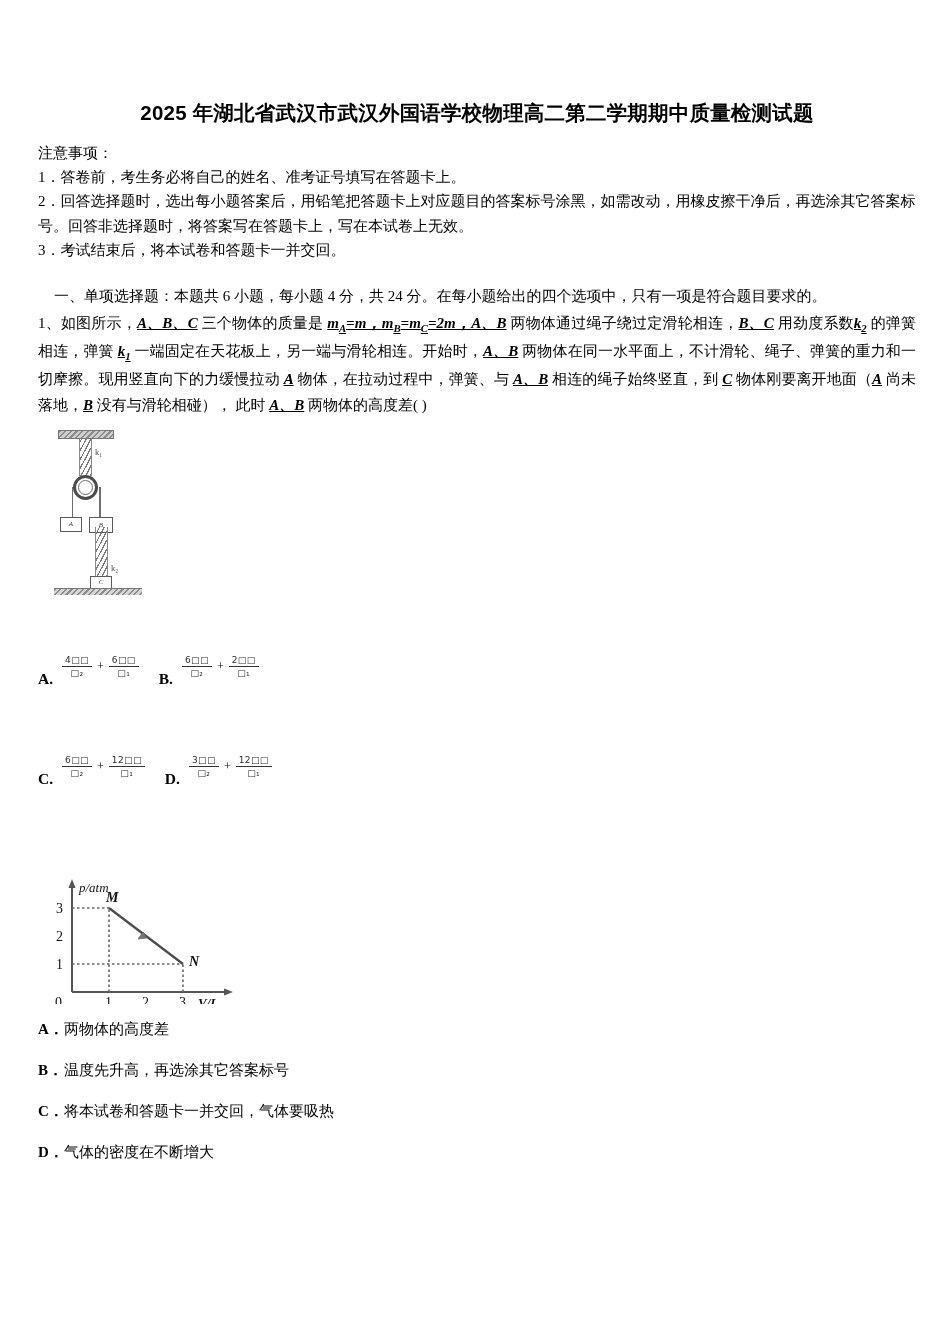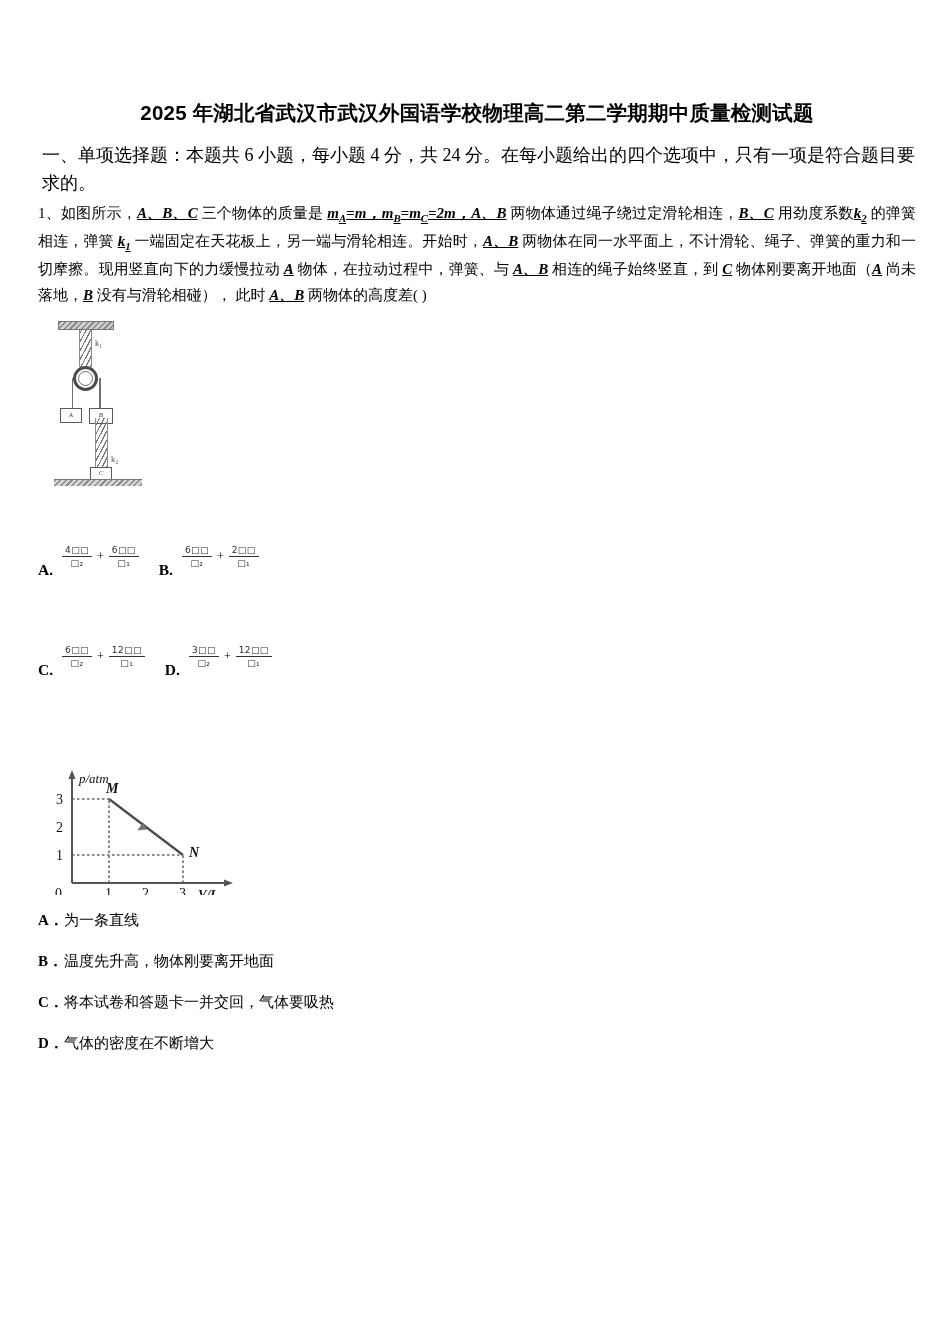--- a/index.html
+++ b/index.html
@@ -50,23 +50,23 @@
   .notice-head {
     margin: 0;
   }
   .notice-item {
     margin: 0;
     text-indent: 0;
   }
 
   
   .section-head {
-    font-size: 18px;
+    font-size: 15px;
     line-height: 1.6;
-    margin: 0 0 2px 4px;
+    margin: 0 0 2px 16px;
   }
 
   
   .q-body {
     font-size: 15px;
     line-height: 2.0;
     margin: 0;
     text-align: justify;
   }
   .q-body.tight {
@@ -248,20 +248,26 @@
   .spacer-md { height: 20px; }
 </style>
 </head>
 <body>
 
 <div class="page">
  <div class="content">
 
   <h1 class="doc-title">2025 年湖北省武汉市武汉外国语学校物理高二第二学期期中质量检测试题</h1>
 
+  <div class="notice">
+    <p class="notice-head">注意事项：</p>
+    <p class="notice-item">1．答卷前，考生务必将自己的姓名、准考证号填写在答题卡上。</p>
+    <p class="notice-item">2．回答选择题时，选出每小题答案后，用铅笔把答题卡上对应题目的答案标号涂黑，如需改动，用橡皮擦干净后，再选涂其它答案标号。回答非选择题时，将答案写在答题卡上，写在本试卷上无效。</p>
+    <p class="notice-item">3．考试结束后，将本试卷和答题卡一并交回。</p>
+  </div>
 
   <p class="section-head">一、单项选择题：本题共 6 小题，每小题 4 分，共 24 分。在每小题给出的四个选项中，只有一项是符合题目要求的。</p>
 
   <div>
     <p class="q-body tight"><span>1、</span><span>如图所示，</span><span class="bi">A、B、C</span><span> 三个物体的质量是 </span><span class="bi">m</span><sub class="bi">A</sub><span class="bi">=m，</span><span class="bi">m</span><sub class="bi">B</sub><span class="bi">=m</span><sub class="bi">C</sub><span class="bi">=2m，</span><span class="bi">A、B</span><span> 两物体通过绳子绕过定滑轮相连，</span><span class="bi">B、C</span><span> 用劲度系数</span><span class="bi">k</span><sub class="bi">2</sub><span> 的弹簧相连，弹簧 </span><span class="bi">k</span><sub class="bi">1</sub><span> 一端固定在天花板上，另一端与滑轮相连。开始时，</span><span class="bi">A、B</span><span> 两物体在同一水平面上，不计滑轮、</span><span>绳子、弹簧的重力和一切摩擦。现用竖直向下的力缓慢拉动 </span><span class="bi">A</span><span> 物体，在拉动过程中，弹簧、与 </span><span class="bi">A、B</span><span> 相连的绳子始终竖直，</span><span>到 </span><span class="bi">C</span><span> 物体刚要离开地面（</span><span class="bi">A</span><span> 尚未落地，</span><span class="bi">B</span><span> 没有与滑轮相碰），  此时 </span><span class="bi">A、B</span><span> 两物体的高度差(        )</span></p>
 
     <div class="fig1">
       <div class="ceil"></div>
       <div class="spring spring-k1"></div>
       <div class="sp-label lbl-k1">k₁</div>
@@ -380,25 +386,25 @@
         <text x="131" y="133" font-family="'Liberation Serif', serif" font-size="14" fill="#111">3</text>
 
         <text x="58" y="28" font-family="'Liberation Serif', serif" font-size="14" font-style="italic" font-weight="bold" fill="#111">M</text>
         <text x="141" y="92" font-family="'Liberation Serif', serif" font-size="14" font-style="italic" font-weight="bold" fill="#111">N</text>
       </svg>
     </div>
 
     <div class="choices">
       <div class="choice">
         <span class="ch-l">A．</span>
-        <span class="ch-t">为一条直线</span>
+        <span class="ch-t">两物体的高度差</span>
       </div>
       <div class="choice">
         <span class="ch-l">B．</span>
-        <span class="ch-t">温度先升高，物体刚要离开地面</span>
+        <span class="ch-t">温度先升高，再选涂其它答案标号</span>
       </div>
       <div class="choice">
         <span class="ch-l">C．</span>
         <span class="ch-t">将本试卷和答题卡一并交回，气体要吸热</span>
       </div>
       <div class="choice">
         <span class="ch-l">D．</span>
         <span class="ch-t">气体的密度在不断增大</span>
       </div>
     </div>

